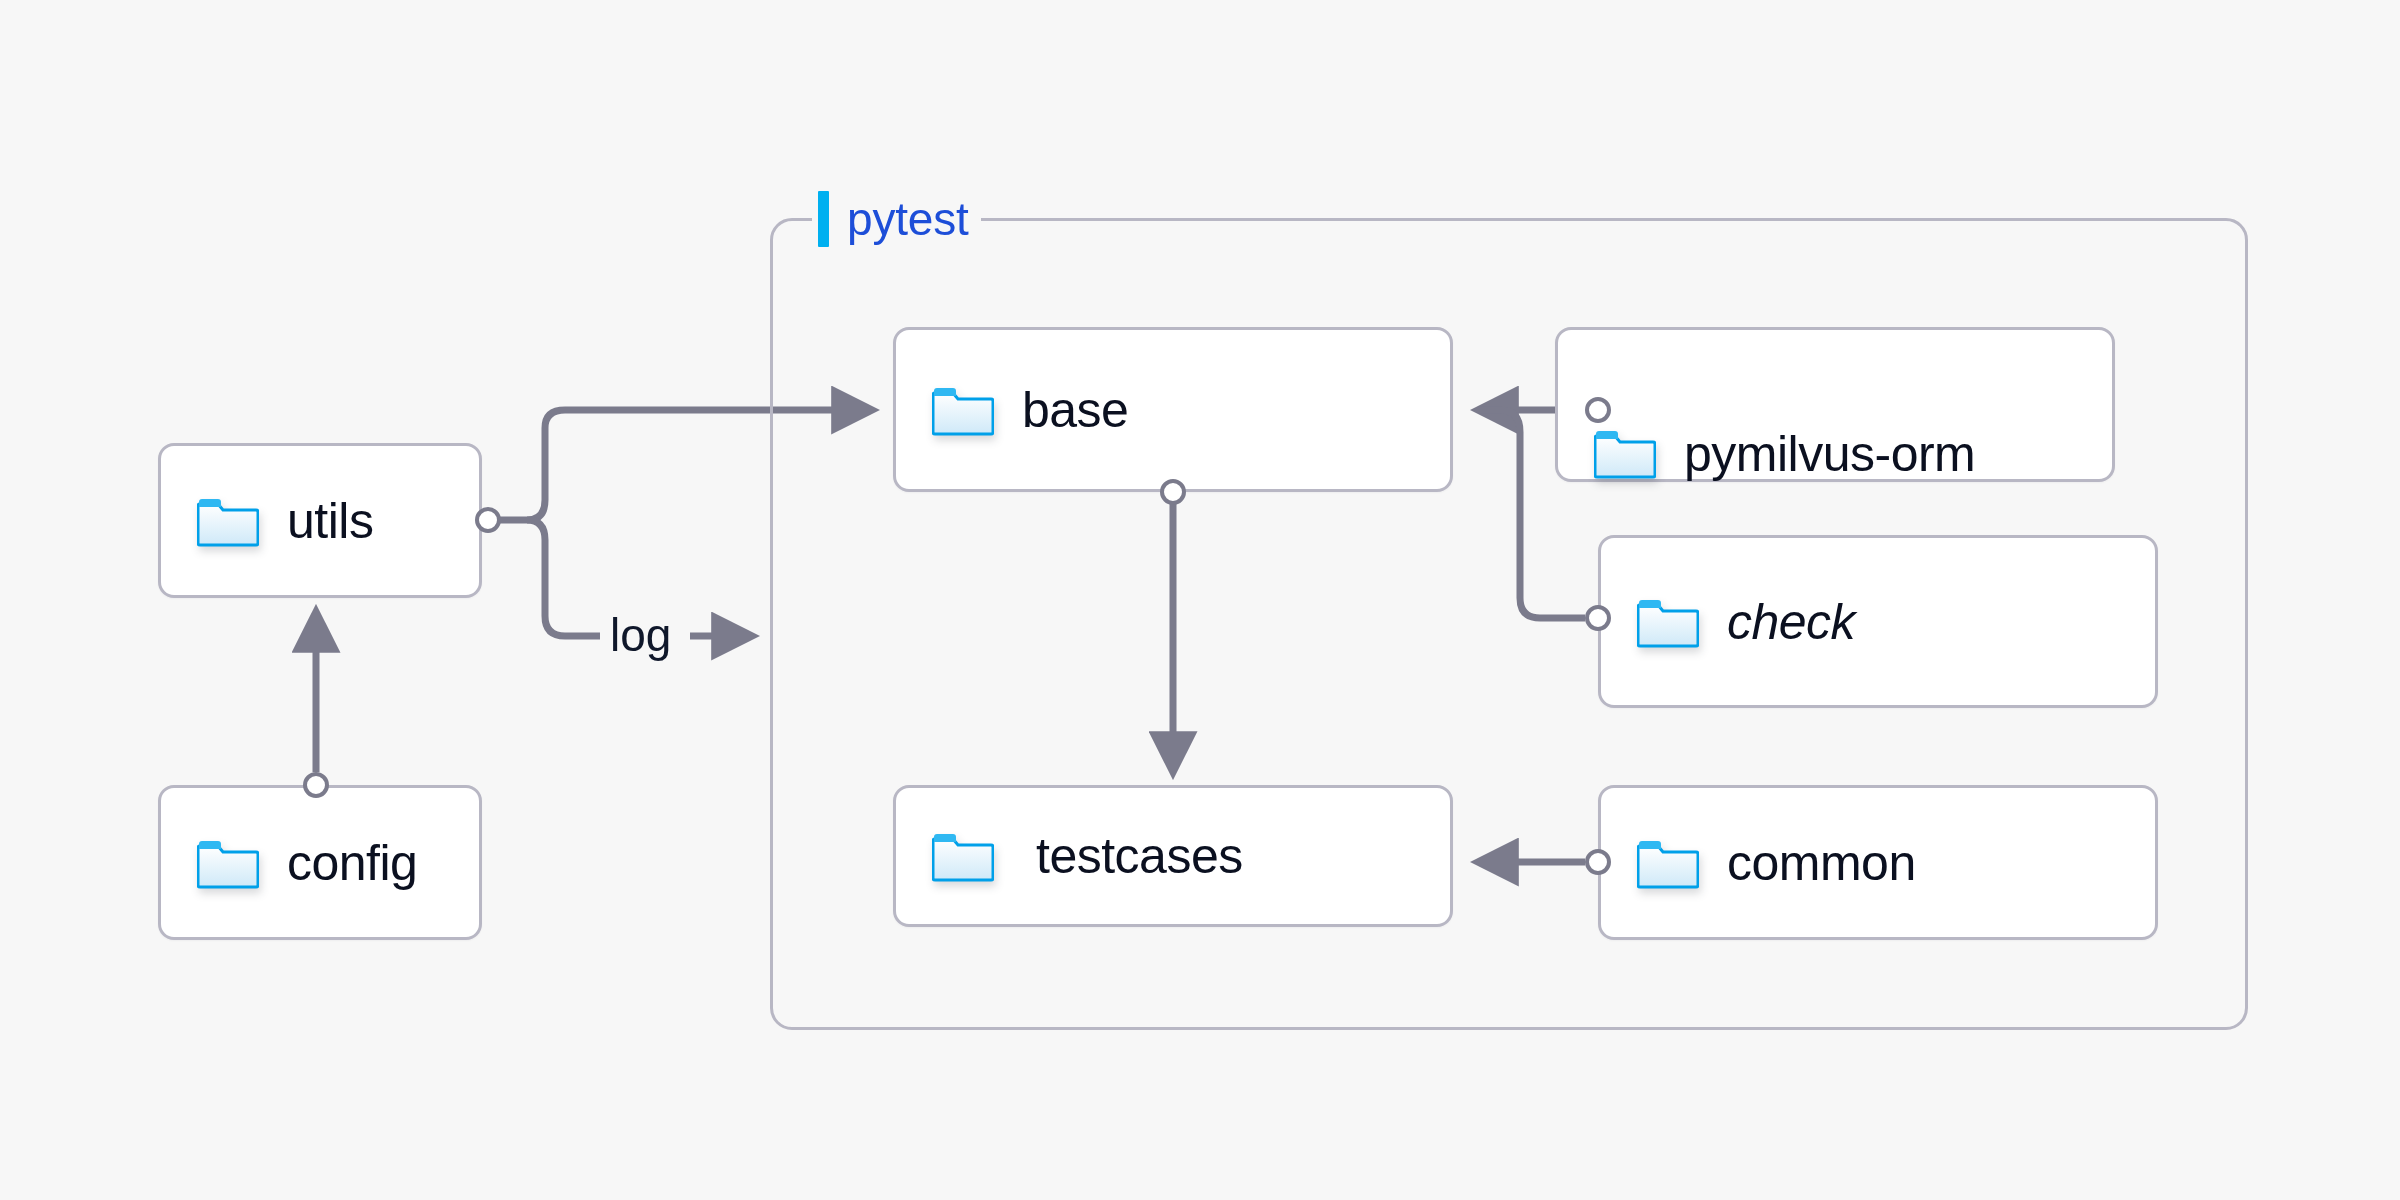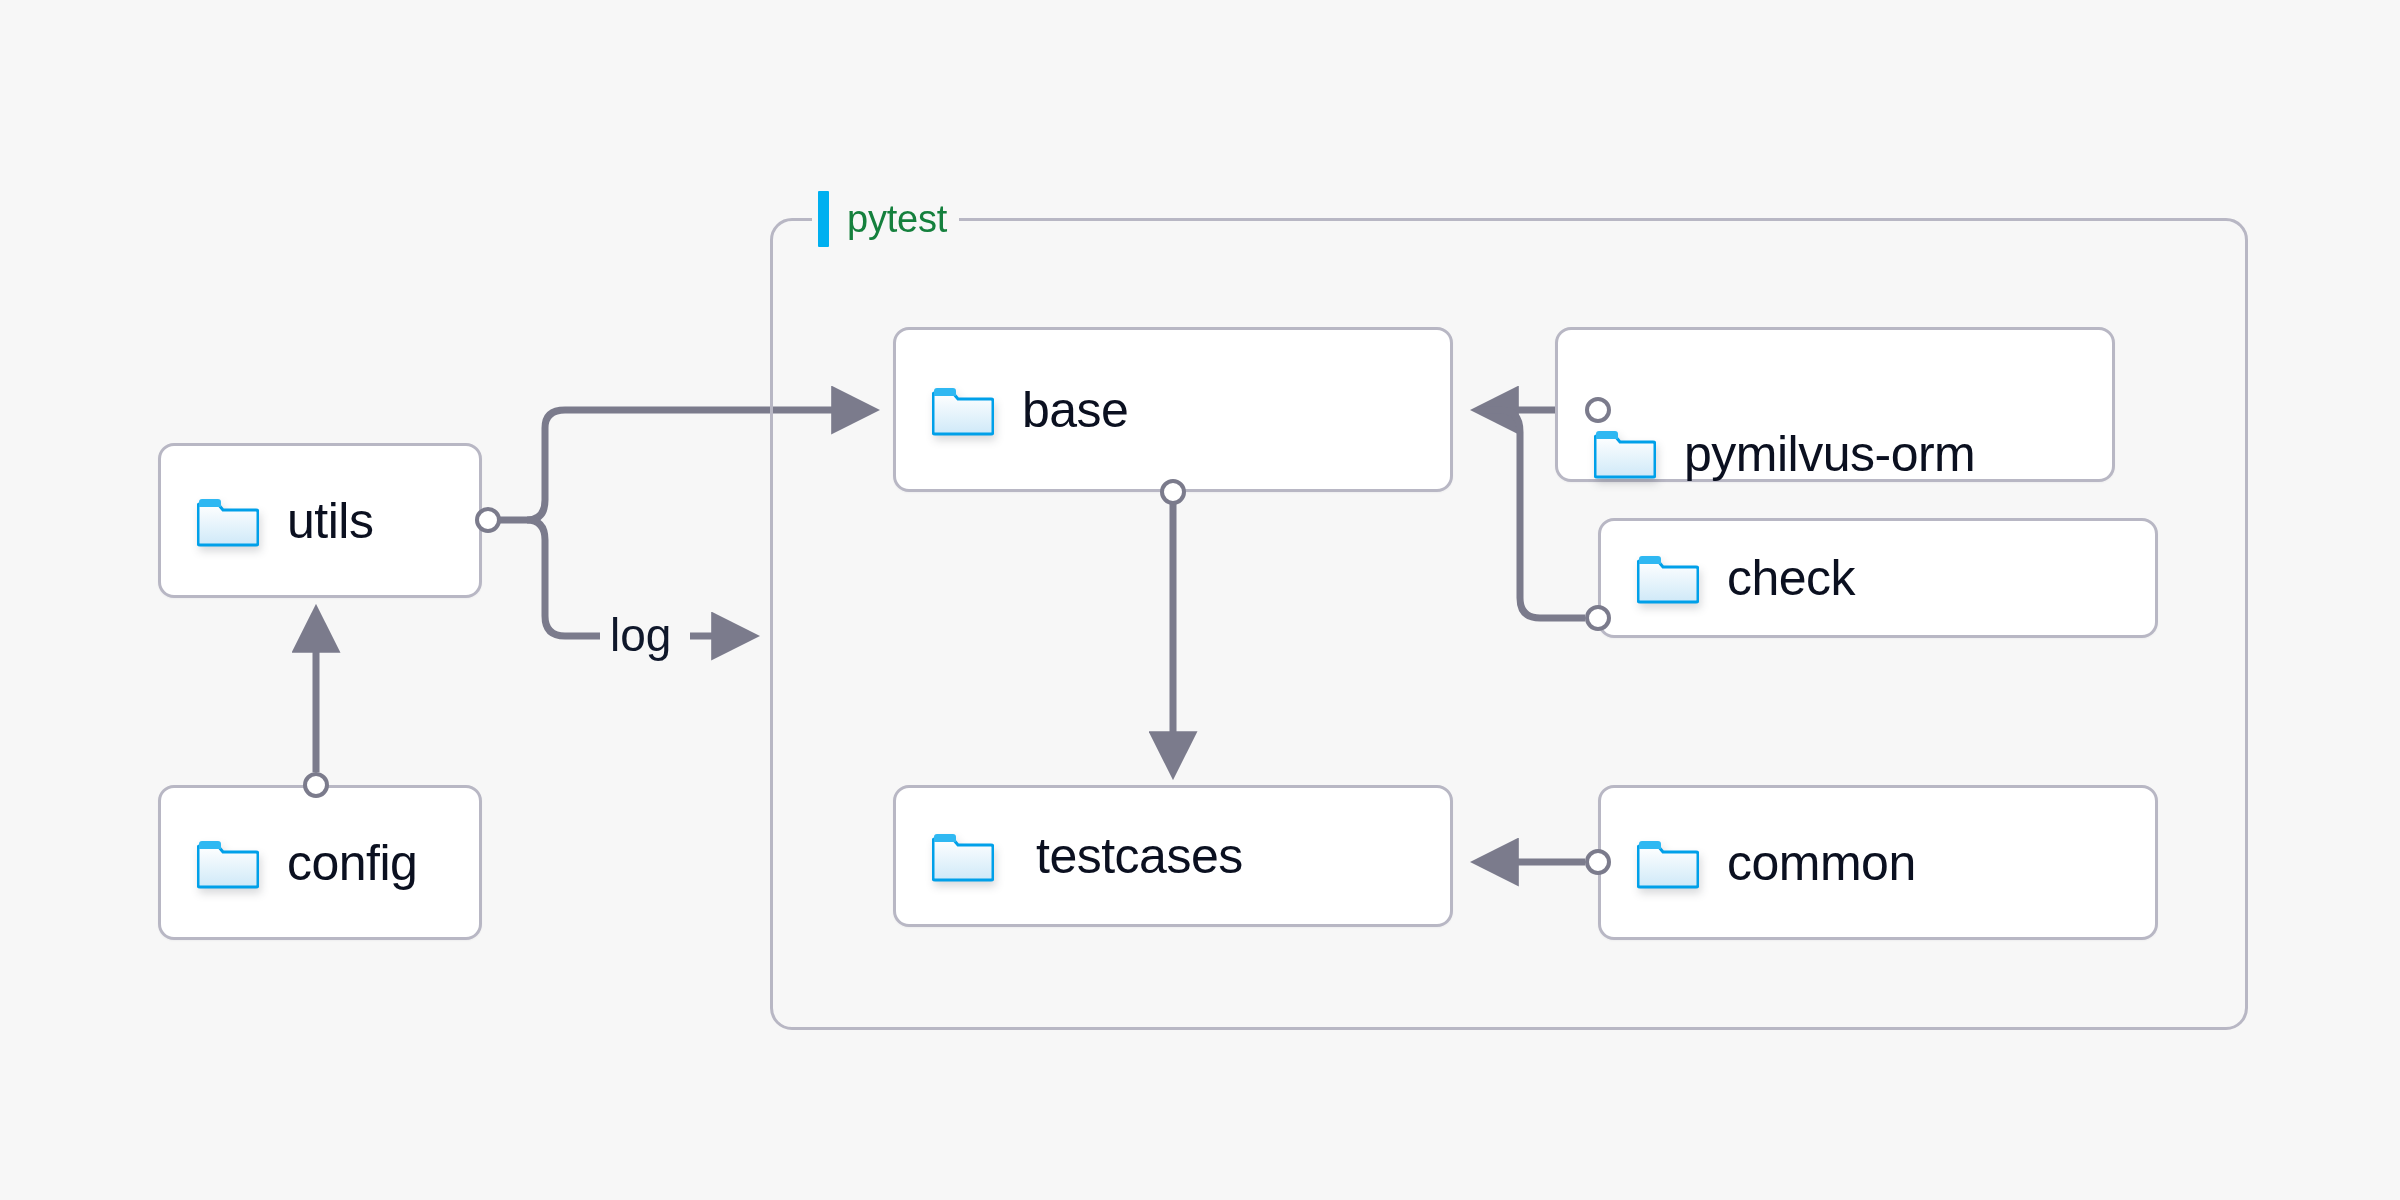--- a/index.html
+++ b/index.html
@@ -48,22 +48,22 @@
     height: 62px;
   }
   .group-accent-bar {
     width: 11px;
     height: 56px;
     background: #00b0f0;
     border-radius: 1px;
     flex: 0 0 auto;
   }
   .group-label-text {
-    font-size: 38px;
-    color: #15803d;
+    font-size: 46px;
+    color: #1d4ed8;
     line-height: 1;
     letter-spacing: -0.2px;
     white-space: nowrap;
   }
 
   
   .node {
     position: absolute;
     box-sizing: border-box;
     background: #ffffff;
@@ -209,21 +209,21 @@
     <span class="folder-icon">
       <svg viewBox="0 0 62 52" width="62" height="52">
         <path d="M3 9 h18 l5 6 h33 a2 2 0 0 1 2 2 v31 a2 2 0 0 1 -2 2 h-56 a2 2 0 0 1 -2 -2 v-37 a2 2 0 0 1 2 -2 z" fill="url(#folderGrad)" stroke="#00a0e9" stroke-width="3"></path>
         <path d="M5 4 h16 a3 3 0 0 1 3 3 v5 h-22 v-5 a3 3 0 0 1 3 -3 z" fill="#2fb8f2"></path>
       </svg>
     </span>
     <span class="node-label">pymilvus-orm</span>
   </div>
   <span class="port" style="left:1585px; top:397px;"></span>
 
-  <div class="node" style="left:1598px; top:518px; width:560px; height:120px;">
+  <div class="node" style="left:1598px; top:535px; width:560px; height:173px;font-style:italic;">
     <span class="folder-icon">
       <svg viewBox="0 0 62 52" width="62" height="52">
         <path d="M3 9 h18 l5 6 h33 a2 2 0 0 1 2 2 v31 a2 2 0 0 1 -2 2 h-56 a2 2 0 0 1 -2 -2 v-37 a2 2 0 0 1 2 -2 z" fill="url(#folderGrad)" stroke="#00a0e9" stroke-width="3"></path>
         <path d="M5 4 h16 a3 3 0 0 1 3 3 v5 h-22 v-5 a3 3 0 0 1 3 -3 z" fill="#2fb8f2"></path>
       </svg>
     </span>
     <span class="node-label">check</span>
   </div>
   <span class="port" style="left:1585px; top:605px;"></span>
 

